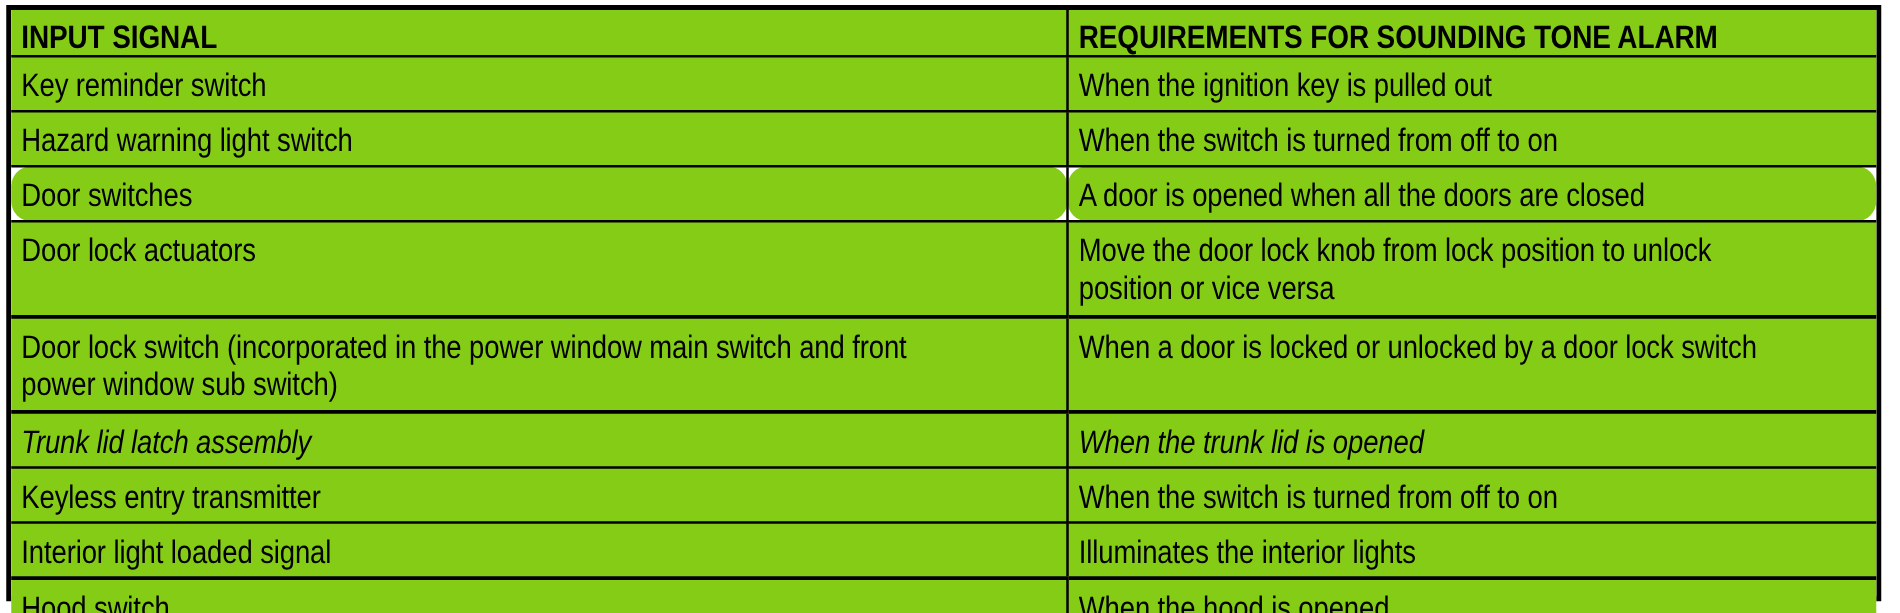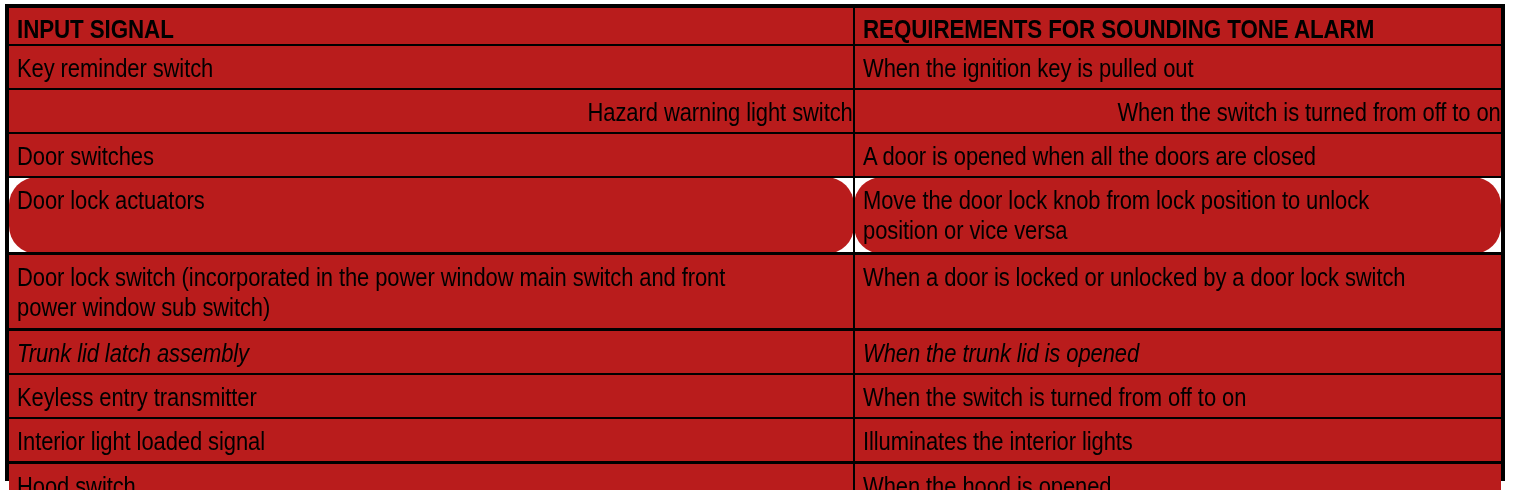--- a/index.html
+++ b/index.html
@@ -40,21 +40,21 @@
 
   table.spec-table td,
   table.spec-table th {
     border: 0;
     border-bottom: 2px solid #000000;
     border-right: 2px solid #000000;
     padding: 0 0 0 8px;
     margin: 0;
     vertical-align: top;
     text-align: left;
-    background: #b91c1c;
+    background: #84cc16;
   }
 
   table.spec-table td.last-col,
   table.spec-table th.last-col {
     border-right: 0;
   }
 
   table.spec-table tr.last-row td {
     border-bottom: 0;
   }
@@ -75,25 +75,25 @@
   .header-cell .cell-text {
     font-weight: bold;
     font-size: 26px;
     line-height: 29px;
     transform: scaleX(0.86);
     width: 116.3%;
   }
   tr.r-head  .cell-text { padding-top: 7px; }
 
   tr.r-1 td { height: 42px; margin-left: 39px; }
-  tr.r-2 td { height: 42px; text-align: right; }
-  tr.r-3 td { height: 42px; }
+  tr.r-2 td { height: 42px; }
+  tr.r-3 td { height: 42px; border-radius: 16px; }
   tr.r-1 .cell-text, tr.r-2 .cell-text, tr.r-3 .cell-text { padding-top: 7px; }
 
-  tr.r-4 td { height: 74px; border-radius: 28px; }
+  tr.r-4 td { height: 74px; }
   tr.r-4 .cell-text { padding-top: 7px; }
 
   tr.r-5 td { height: 73px; margin-left: 22px; }
   tr.r-5 .cell-text { padding-top: 7px; }
 
   tr.r-6 td { height: 42px; font-style: italic; }
   tr.r-7 td { height: 42px; margin-left: 44px; }
   tr.r-8 td { height: 42px; }
   tr.r-9 td { height: 38px; }
   tr.r-6 .cell-text, tr.r-7 .cell-text,

